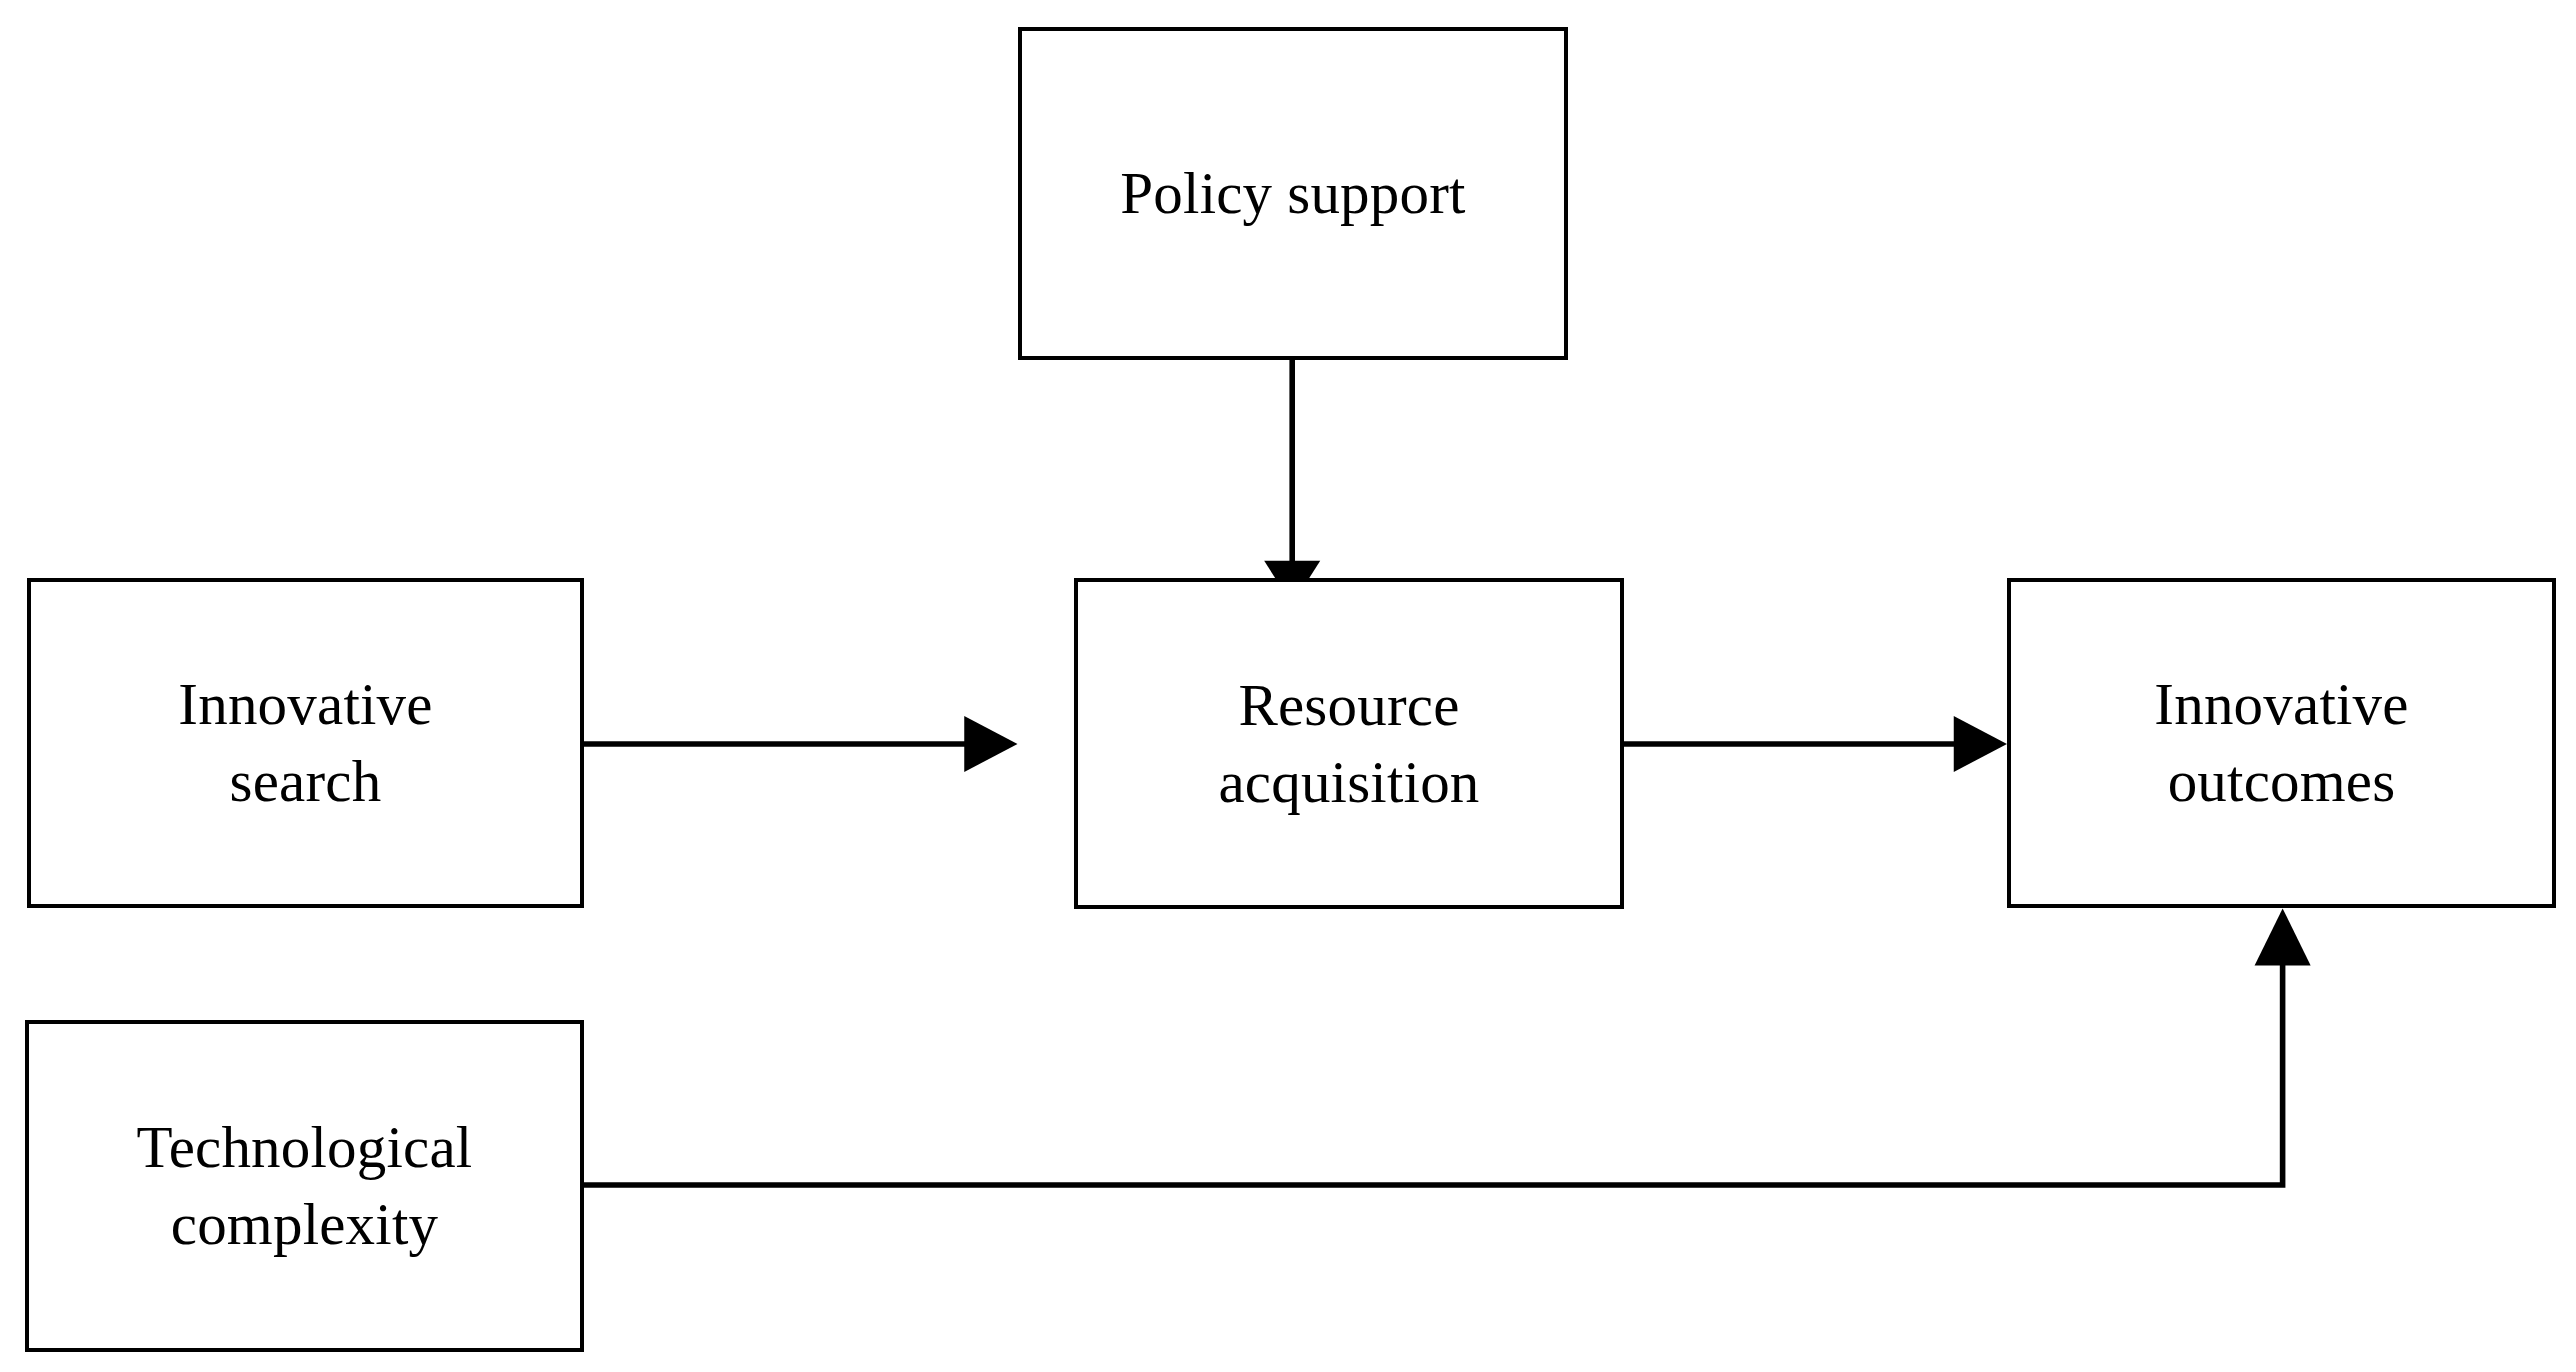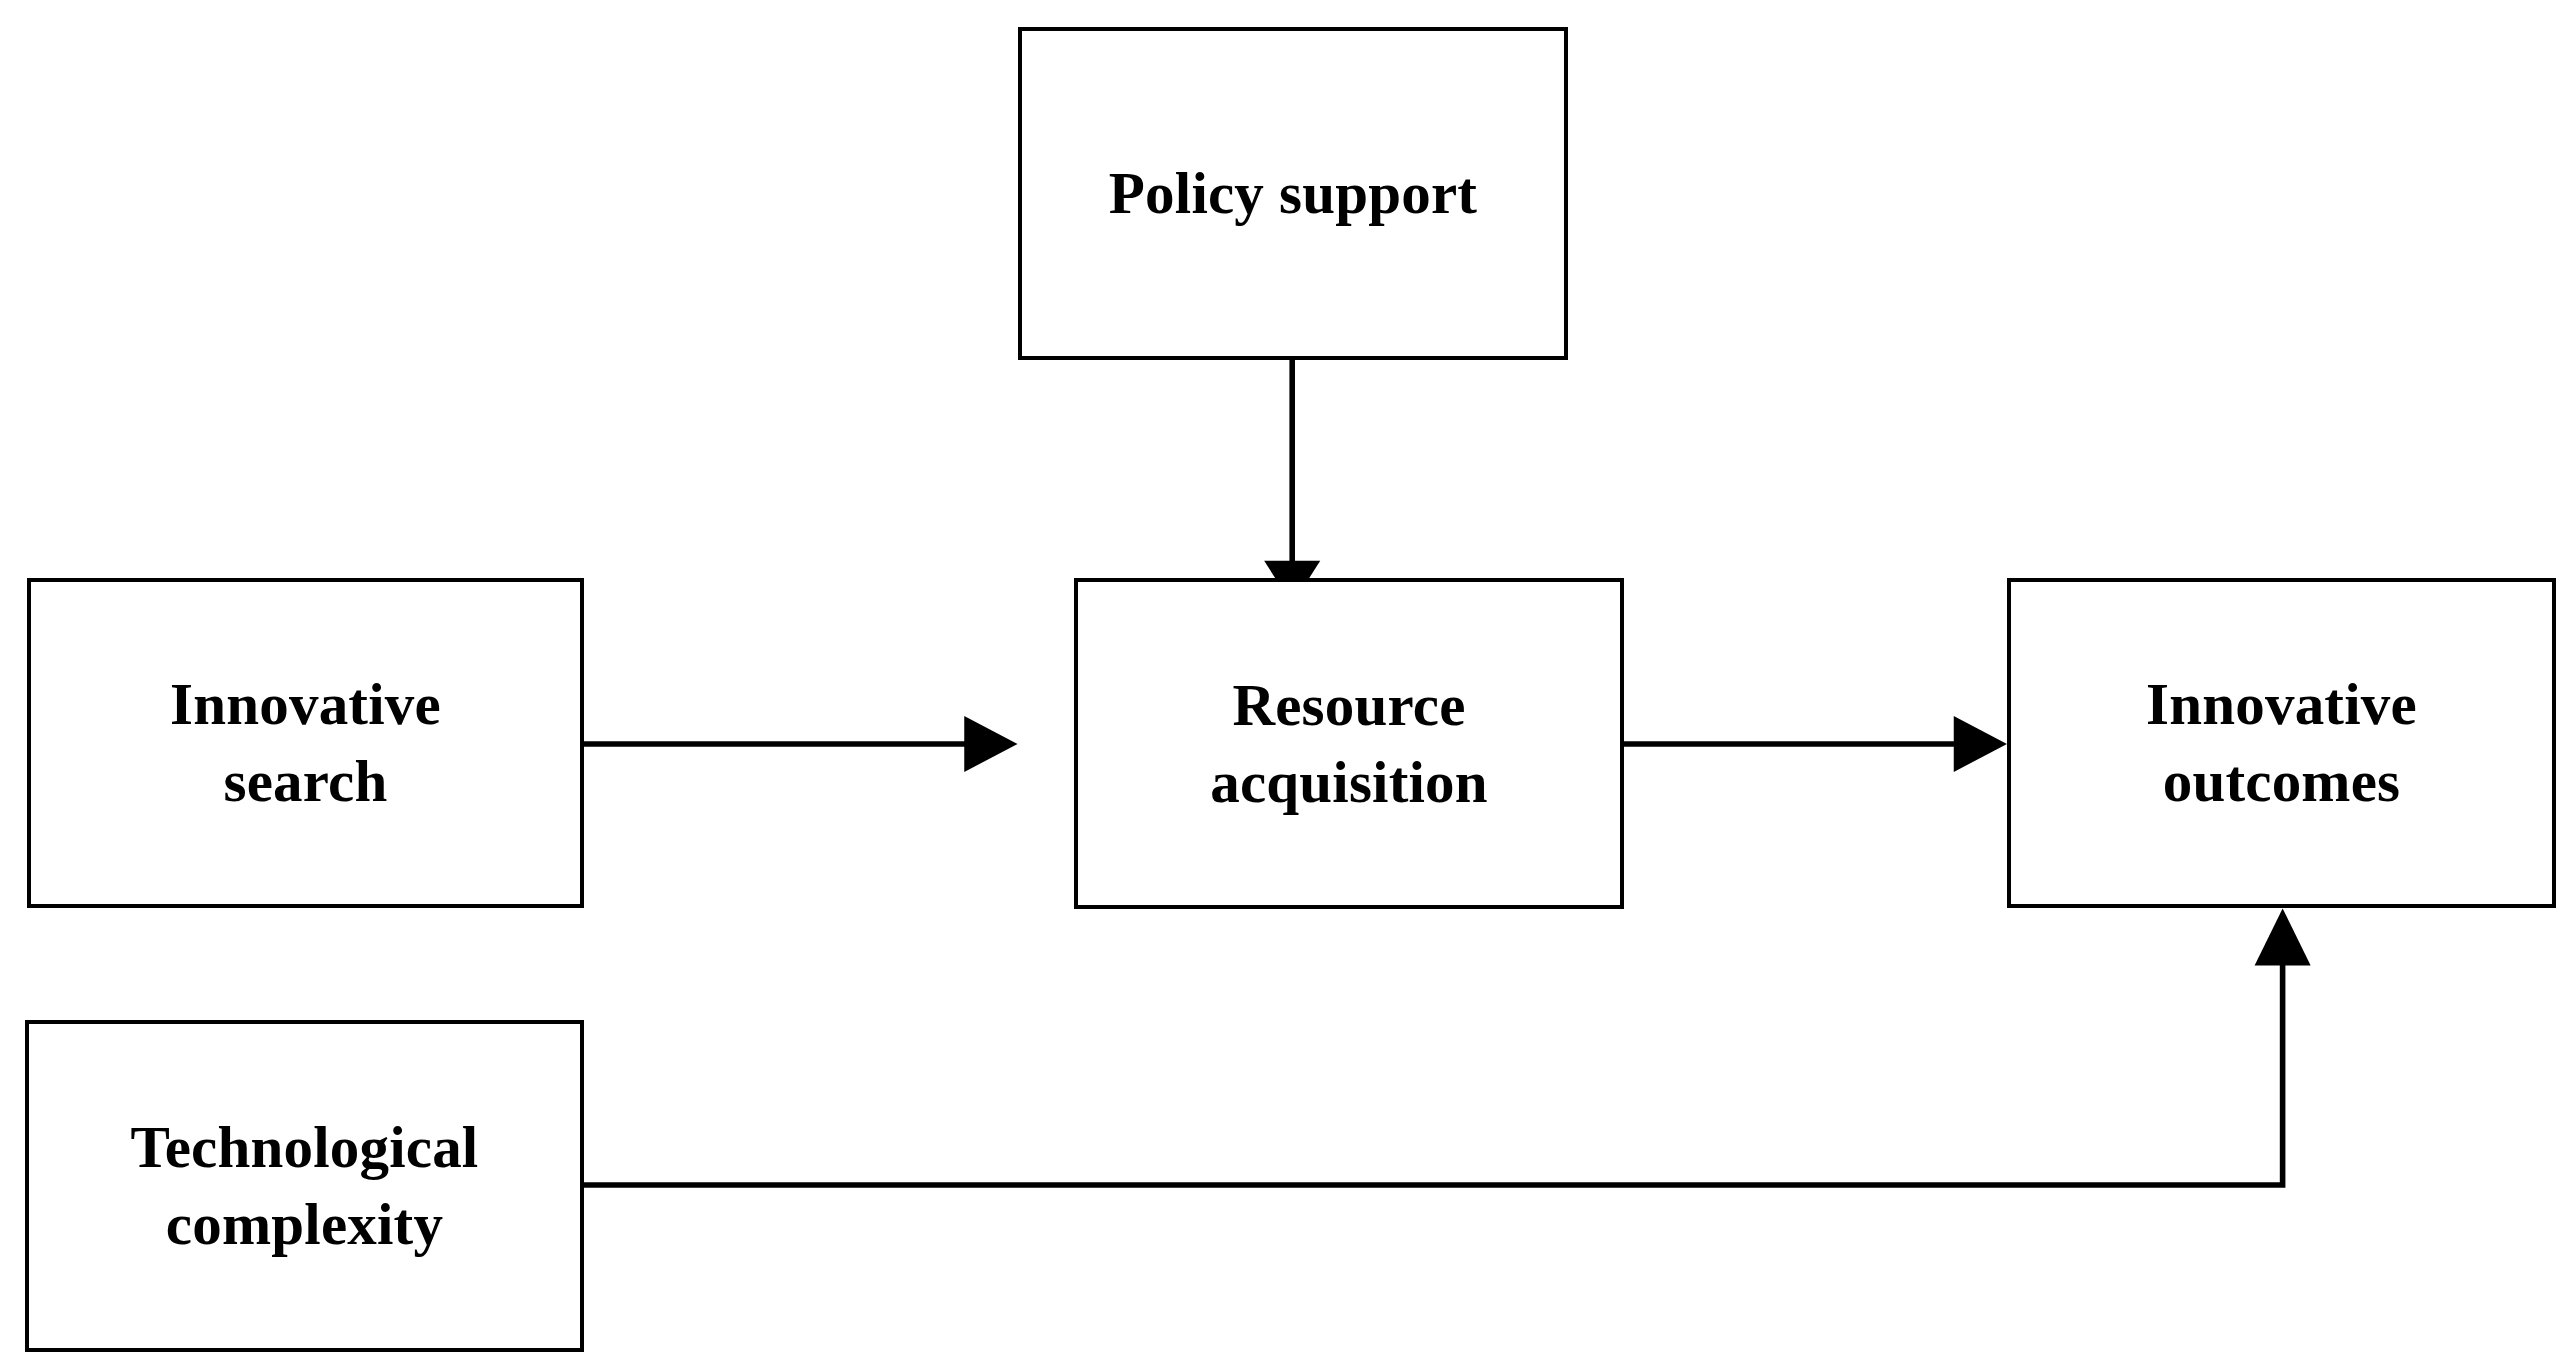--- a/index.html
+++ b/index.html
@@ -32,21 +32,21 @@
     display: flex;
     align-items: center;
     justify-content: center;
     text-align: center;
   }
   .node-label {
     font-family: "Liberation Serif", "DejaVu Serif", serif;
     font-size: 59px;
     line-height: 1.30;
     color: #000000;
-    font-weight: bold;
+    font-weight: normal;
     letter-spacing: 0.2px;
     white-space: pre-line;
     padding: 0 15px;
   }
   
   #node-policy-support       { left: 1018px; top: 27px;   width: 550px; height: 333px; }
   #node-innovative-search    { left: 27px;   top: 578px;  width: 557px; height: 330px; }
   #node-resource-acquisition { left: 1074px; top: 578px;  width: 550px; height: 331px; }
   #node-innovative-outcomes  { left: 2007px; top: 578px;  width: 549px; height: 330px; }
   #node-tech-complexity      { left: 25px;   top: 1020px; width: 559px; height: 332px; justify-content: center; }

